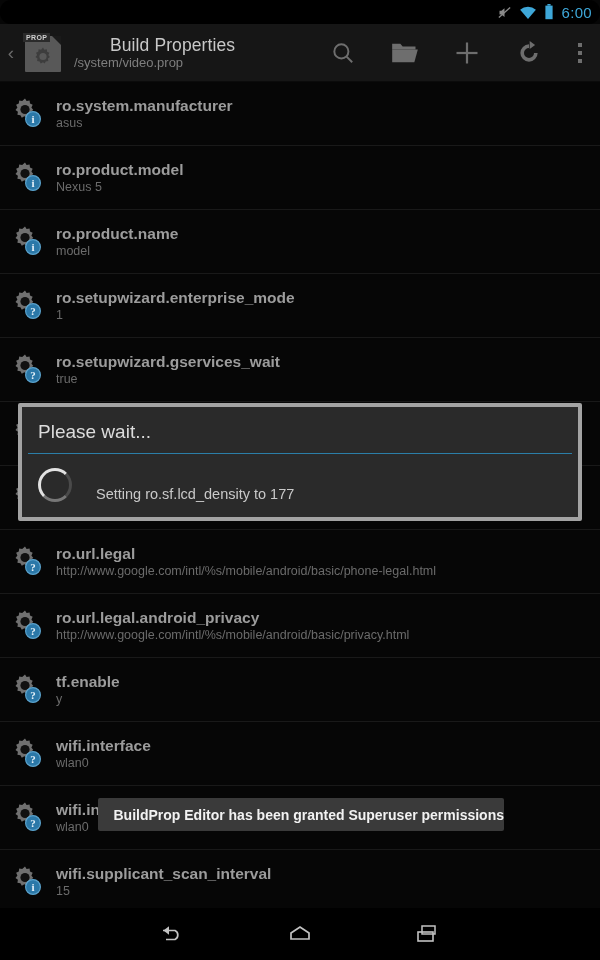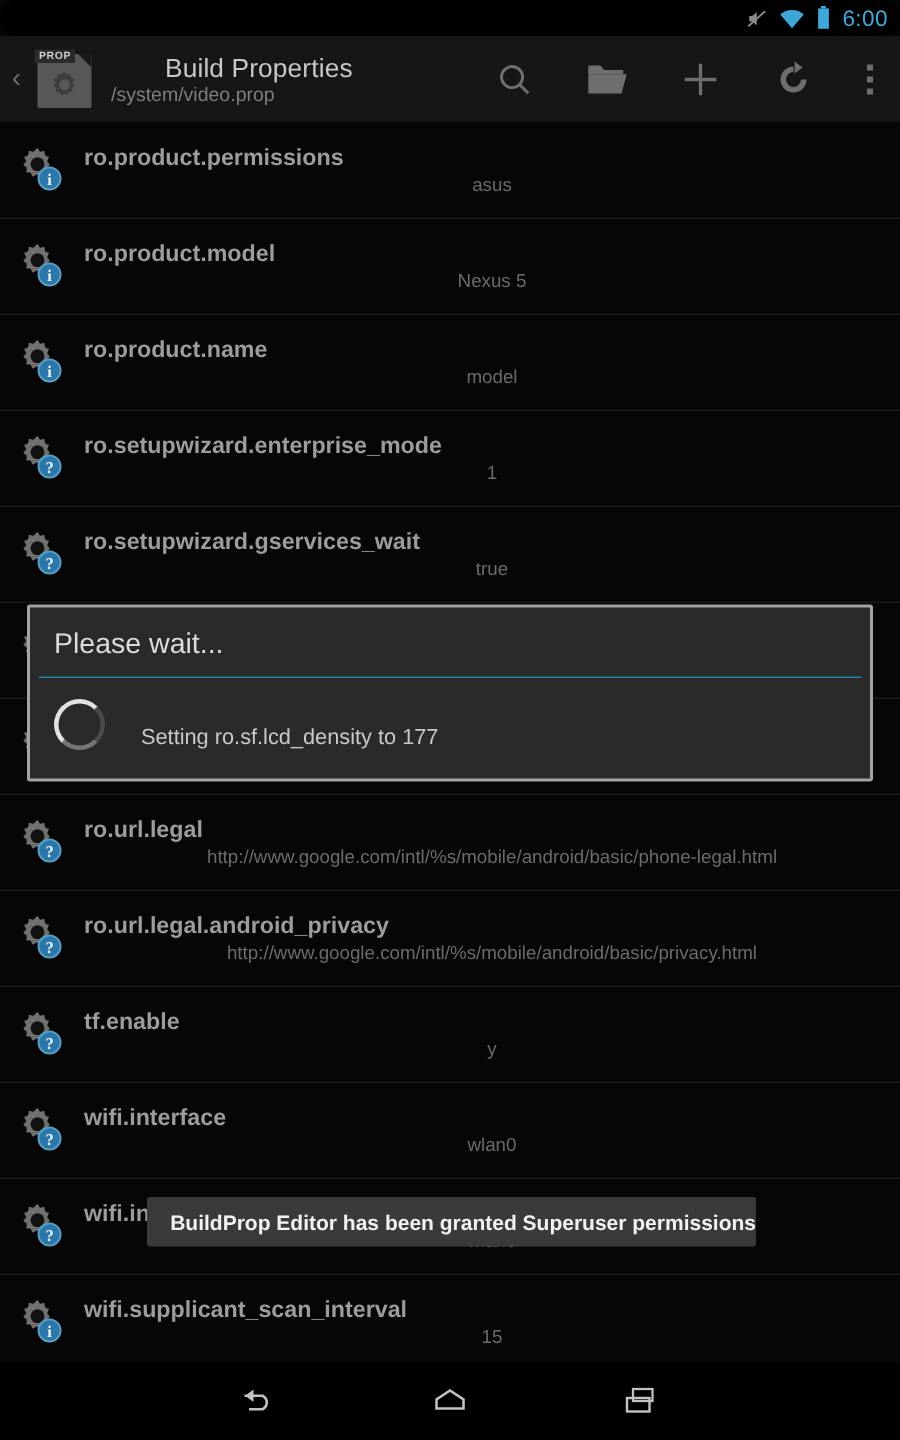--- a/index.html
+++ b/index.html
@@ -131,30 +131,29 @@
     line-height: 19px;
     white-space: nowrap;
     overflow: hidden;
   }
   .prop-val {
     color: #6b6b6b;
     font-size: 12.5px;
     line-height: 17px;
     white-space: nowrap;
     overflow: hidden;
-    text-align: center;
   }
 
   
   #dialog {
     position: absolute;
     left: 18px; top: 403px;
     width: 564px; height: 118px;
     background: #2a2a2a;
-    border: 2px solid #a3a3a3;
+    border: 4px solid #a3a3a3;
     border-radius: 2px;
     z-index: 40;
   }
   #dialog-title {
     color: #dcdcdc;
     font-size: 19px;
     padding: 14px 16px 10px 16px;
     line-height: 22px;
   }
   #dialog-divider {
@@ -291,21 +290,21 @@
 
   <div id="prop-list">
       <div class="prop-row">
         <div class="row-icon"><svg width="40" height="40" viewBox="0 0 40 40">
             <path fill="#707070" d="M17 4.5l1.6 2.6 3-.6.4 3 2.7 1.2-1.3 2.8 1.9 2.4-2.4 1.9.5 3-3 .4-1.4 2.6-2.6-1.5-2.6 1.5-1.4-2.6-3-.4.5-3-2.4-1.9 1.9-2.4-1.3-2.8 2.7-1.2.4-3 3 .6z"></path>
             <circle cx="17" cy="15.5" r="4.6" fill="#111"></circle>
             <circle cx="25" cy="25" r="7.4" fill="#2b78a8" stroke="#5ba3cd" stroke-width="1.2"></circle>
             <text x="25" y="29.4" font-family="Liberation Serif, serif" font-size="11" font-weight="bold" fill="#e8f3fa" text-anchor="middle">i</text>
           </svg></div>
         <div class="row-text">
-          <div class="prop-key">ro.product.permissions</div>
+          <div class="prop-key">ro.system.manufacturer</div>
           <div class="prop-val">asus</div>
         </div>
       </div>
       <div class="prop-row">
         <div class="row-icon"><svg width="40" height="40" viewBox="0 0 40 40">
             <path fill="#707070" d="M17 4.5l1.6 2.6 3-.6.4 3 2.7 1.2-1.3 2.8 1.9 2.4-2.4 1.9.5 3-3 .4-1.4 2.6-2.6-1.5-2.6 1.5-1.4-2.6-3-.4.5-3-2.4-1.9 1.9-2.4-1.3-2.8 2.7-1.2.4-3 3 .6z"></path>
             <circle cx="17" cy="15.5" r="4.6" fill="#111"></circle>
             <circle cx="25" cy="25" r="7.4" fill="#2b78a8" stroke="#5ba3cd" stroke-width="1.2"></circle>
             <text x="25" y="29.4" font-family="Liberation Serif, serif" font-size="11" font-weight="bold" fill="#e8f3fa" text-anchor="middle">i</text>
           </svg></div>

